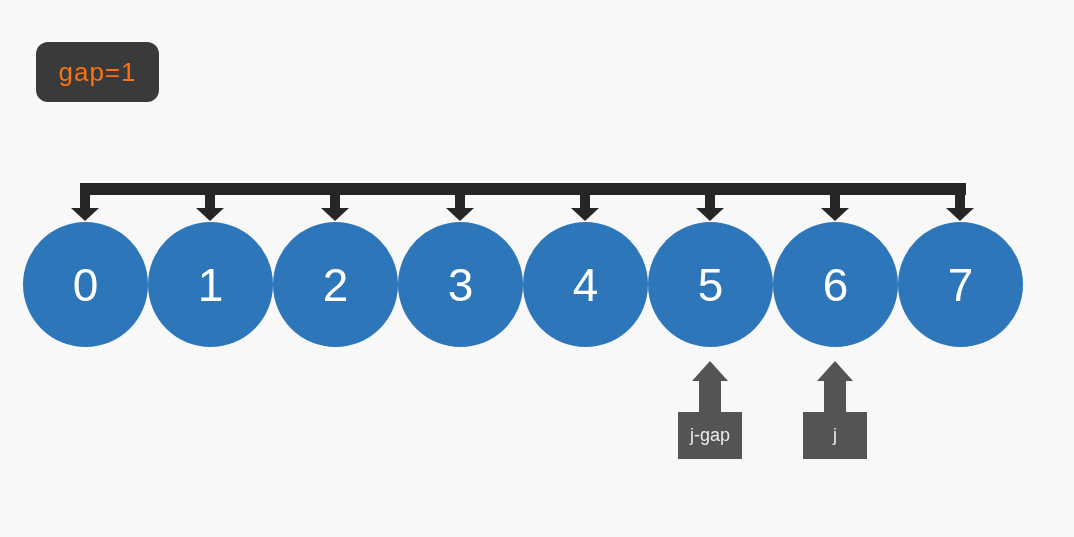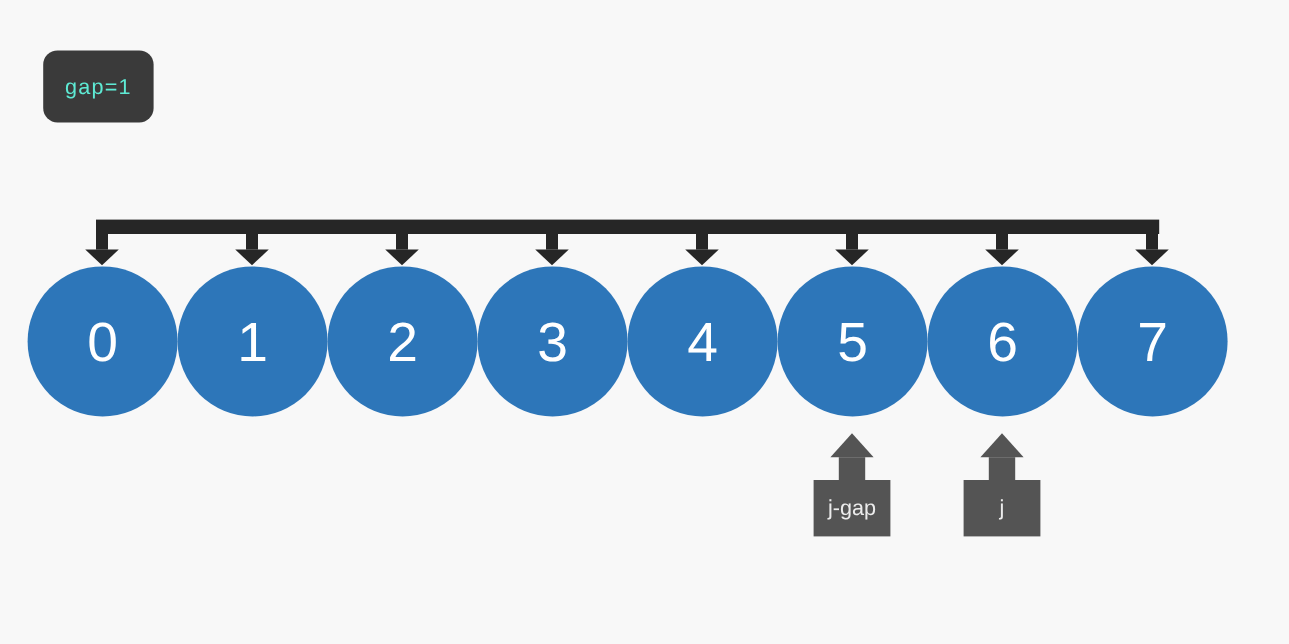--- a/index.html
+++ b/index.html
@@ -17,26 +17,26 @@
   .canvas {
     position: absolute;
     inset: 0;
   }
 
   
   .gap-badge {
     position: absolute;
     left: 36px;
     top: 42px;
-    width: 92px;
+    width: 123px;
     height: 60px;
     background: #3a3a3a;
     border-radius: 12px;
-    color: #5eead4;
-    font-size: 18px;
+    color: #f97316;
+    font-size: 26px;
     font-weight: 300;
     display: flex;
     align-items: center;
     justify-content: center;
     letter-spacing: 1px;
   }
 
   
   .bracket-bar {
     position: absolute;
@@ -111,21 +111,21 @@
     position: absolute;
     left: 21px;
     top: 20px;
     width: 22px;
     height: 33px;
     background: #545454;
   }
   .pointer .pointer-box {
     position: absolute;
     left: 0;
-    top: 39px;
+    top: 51px;
     width: 64px;
     height: 47px;
     background: #545454;
     color: #ececec;
     font-size: 18px;
     font-weight: 300;
     display: flex;
     align-items: center;
     justify-content: center;
   }

